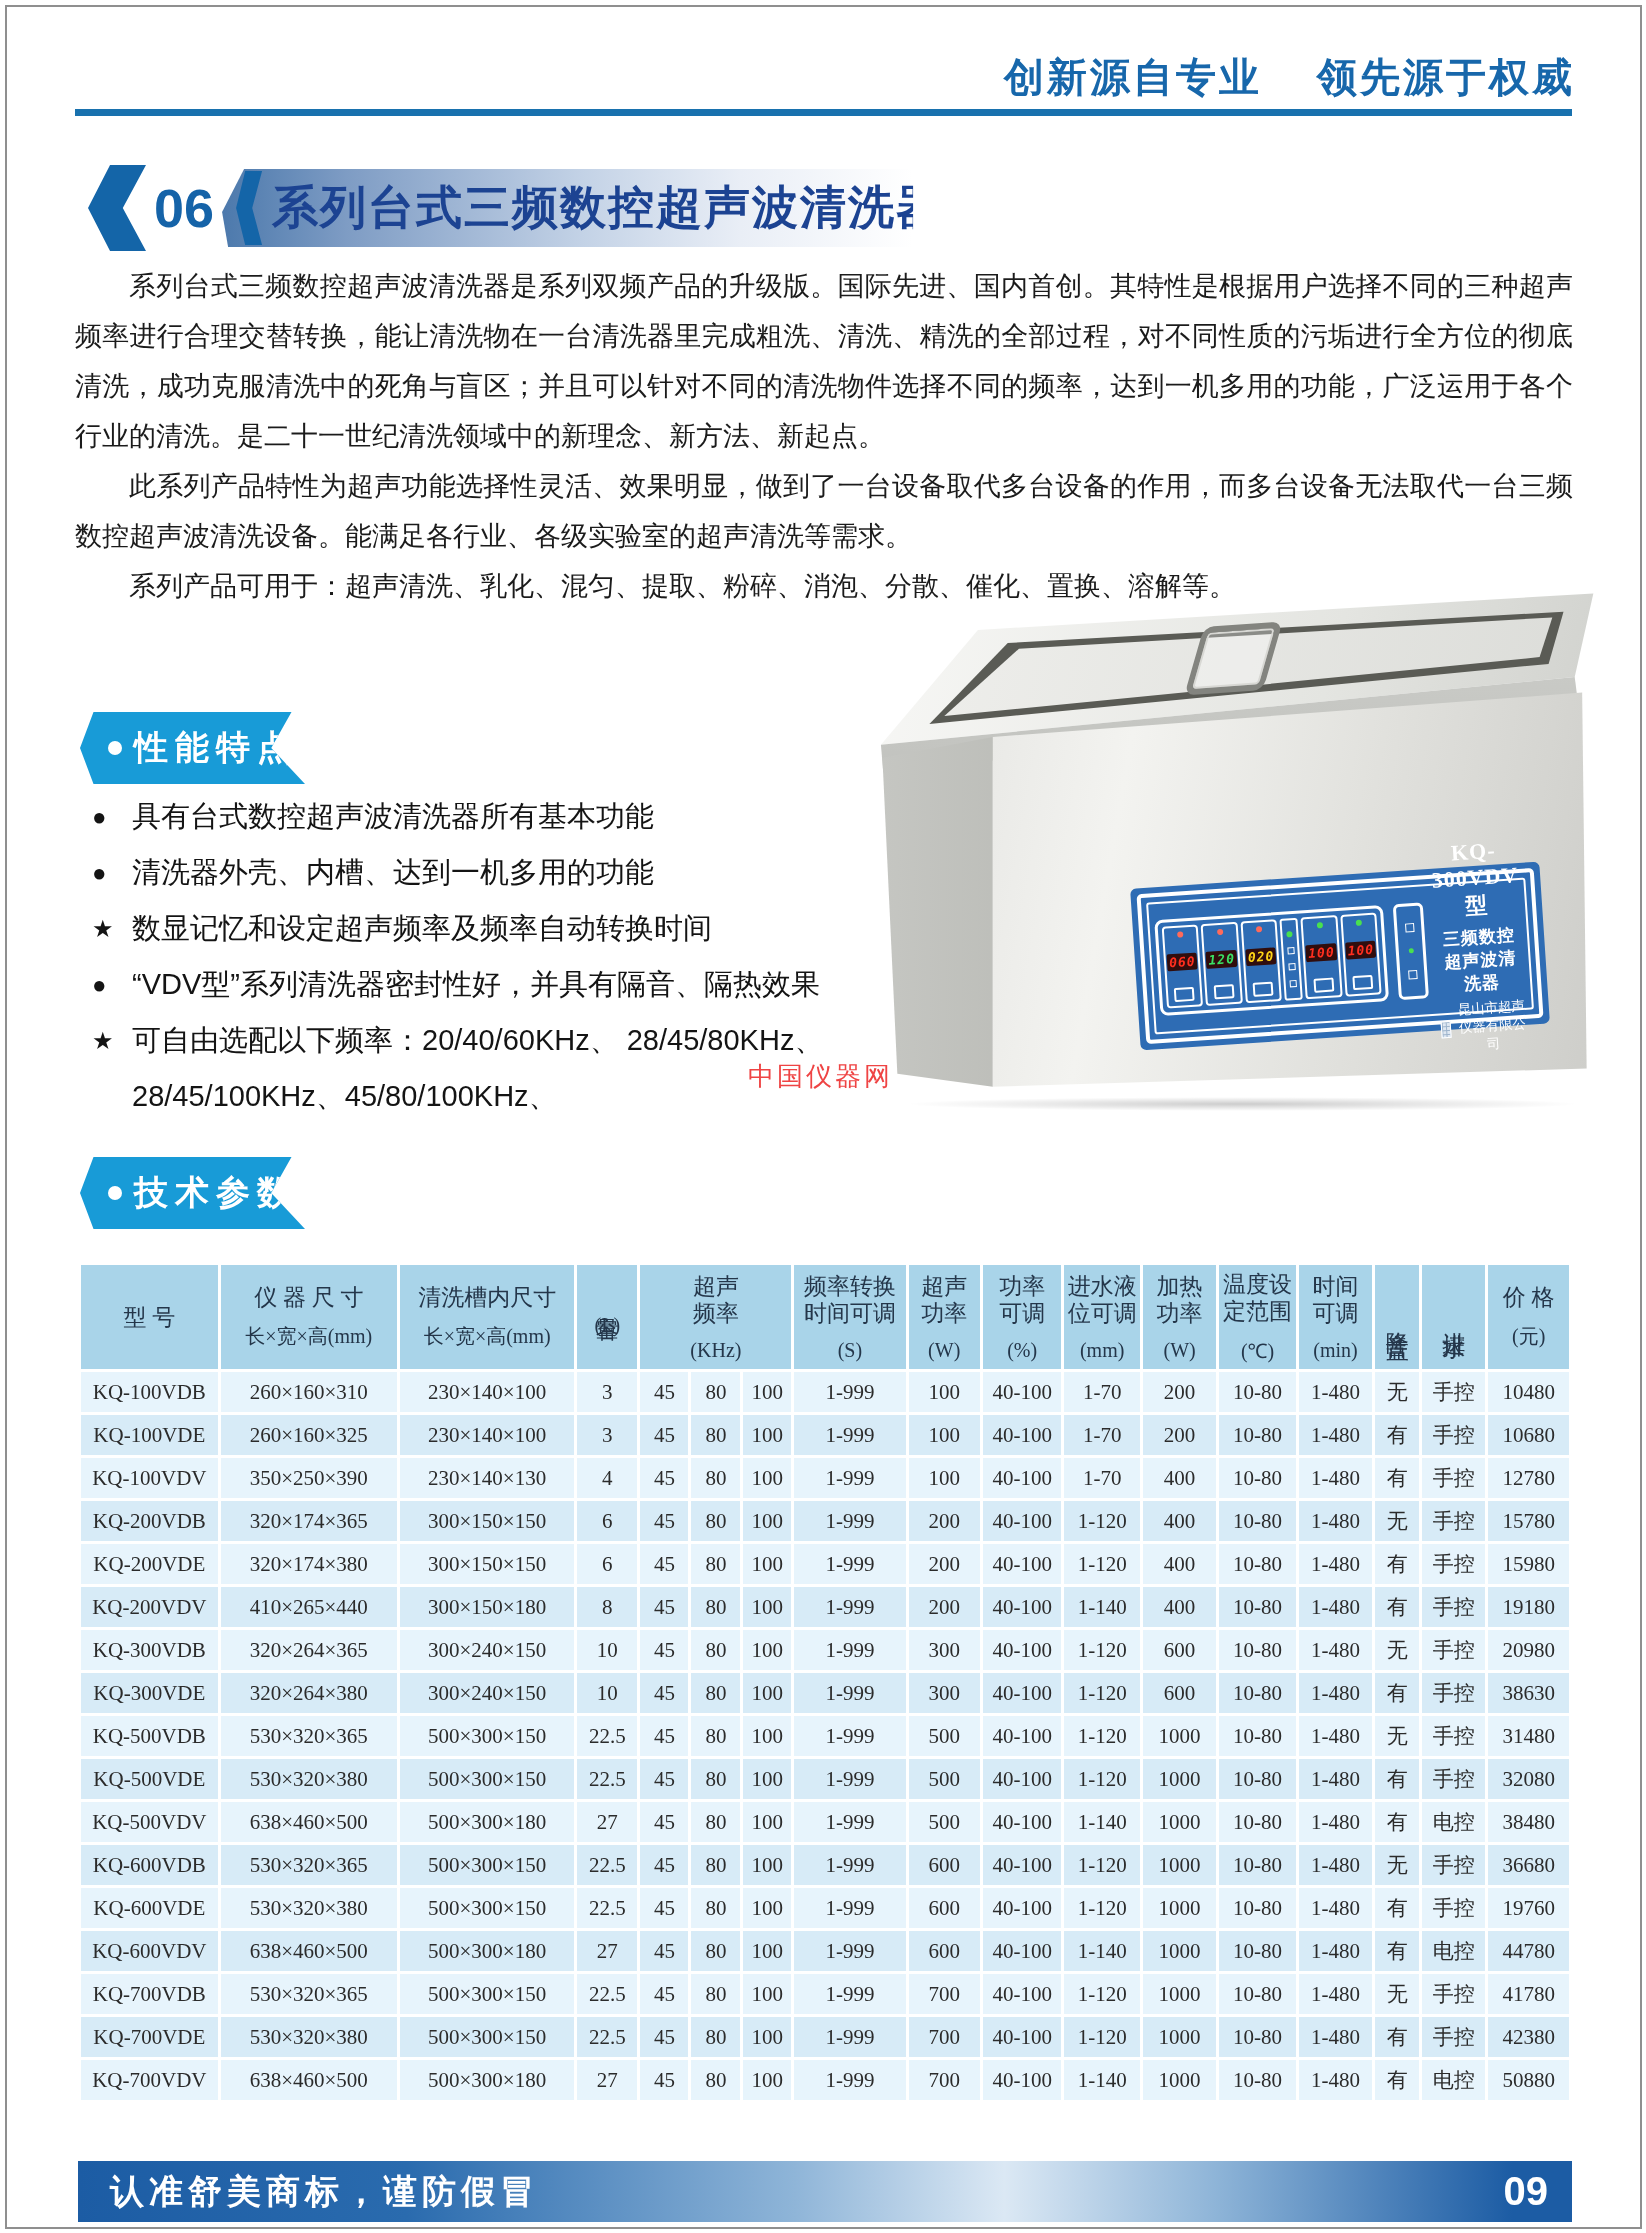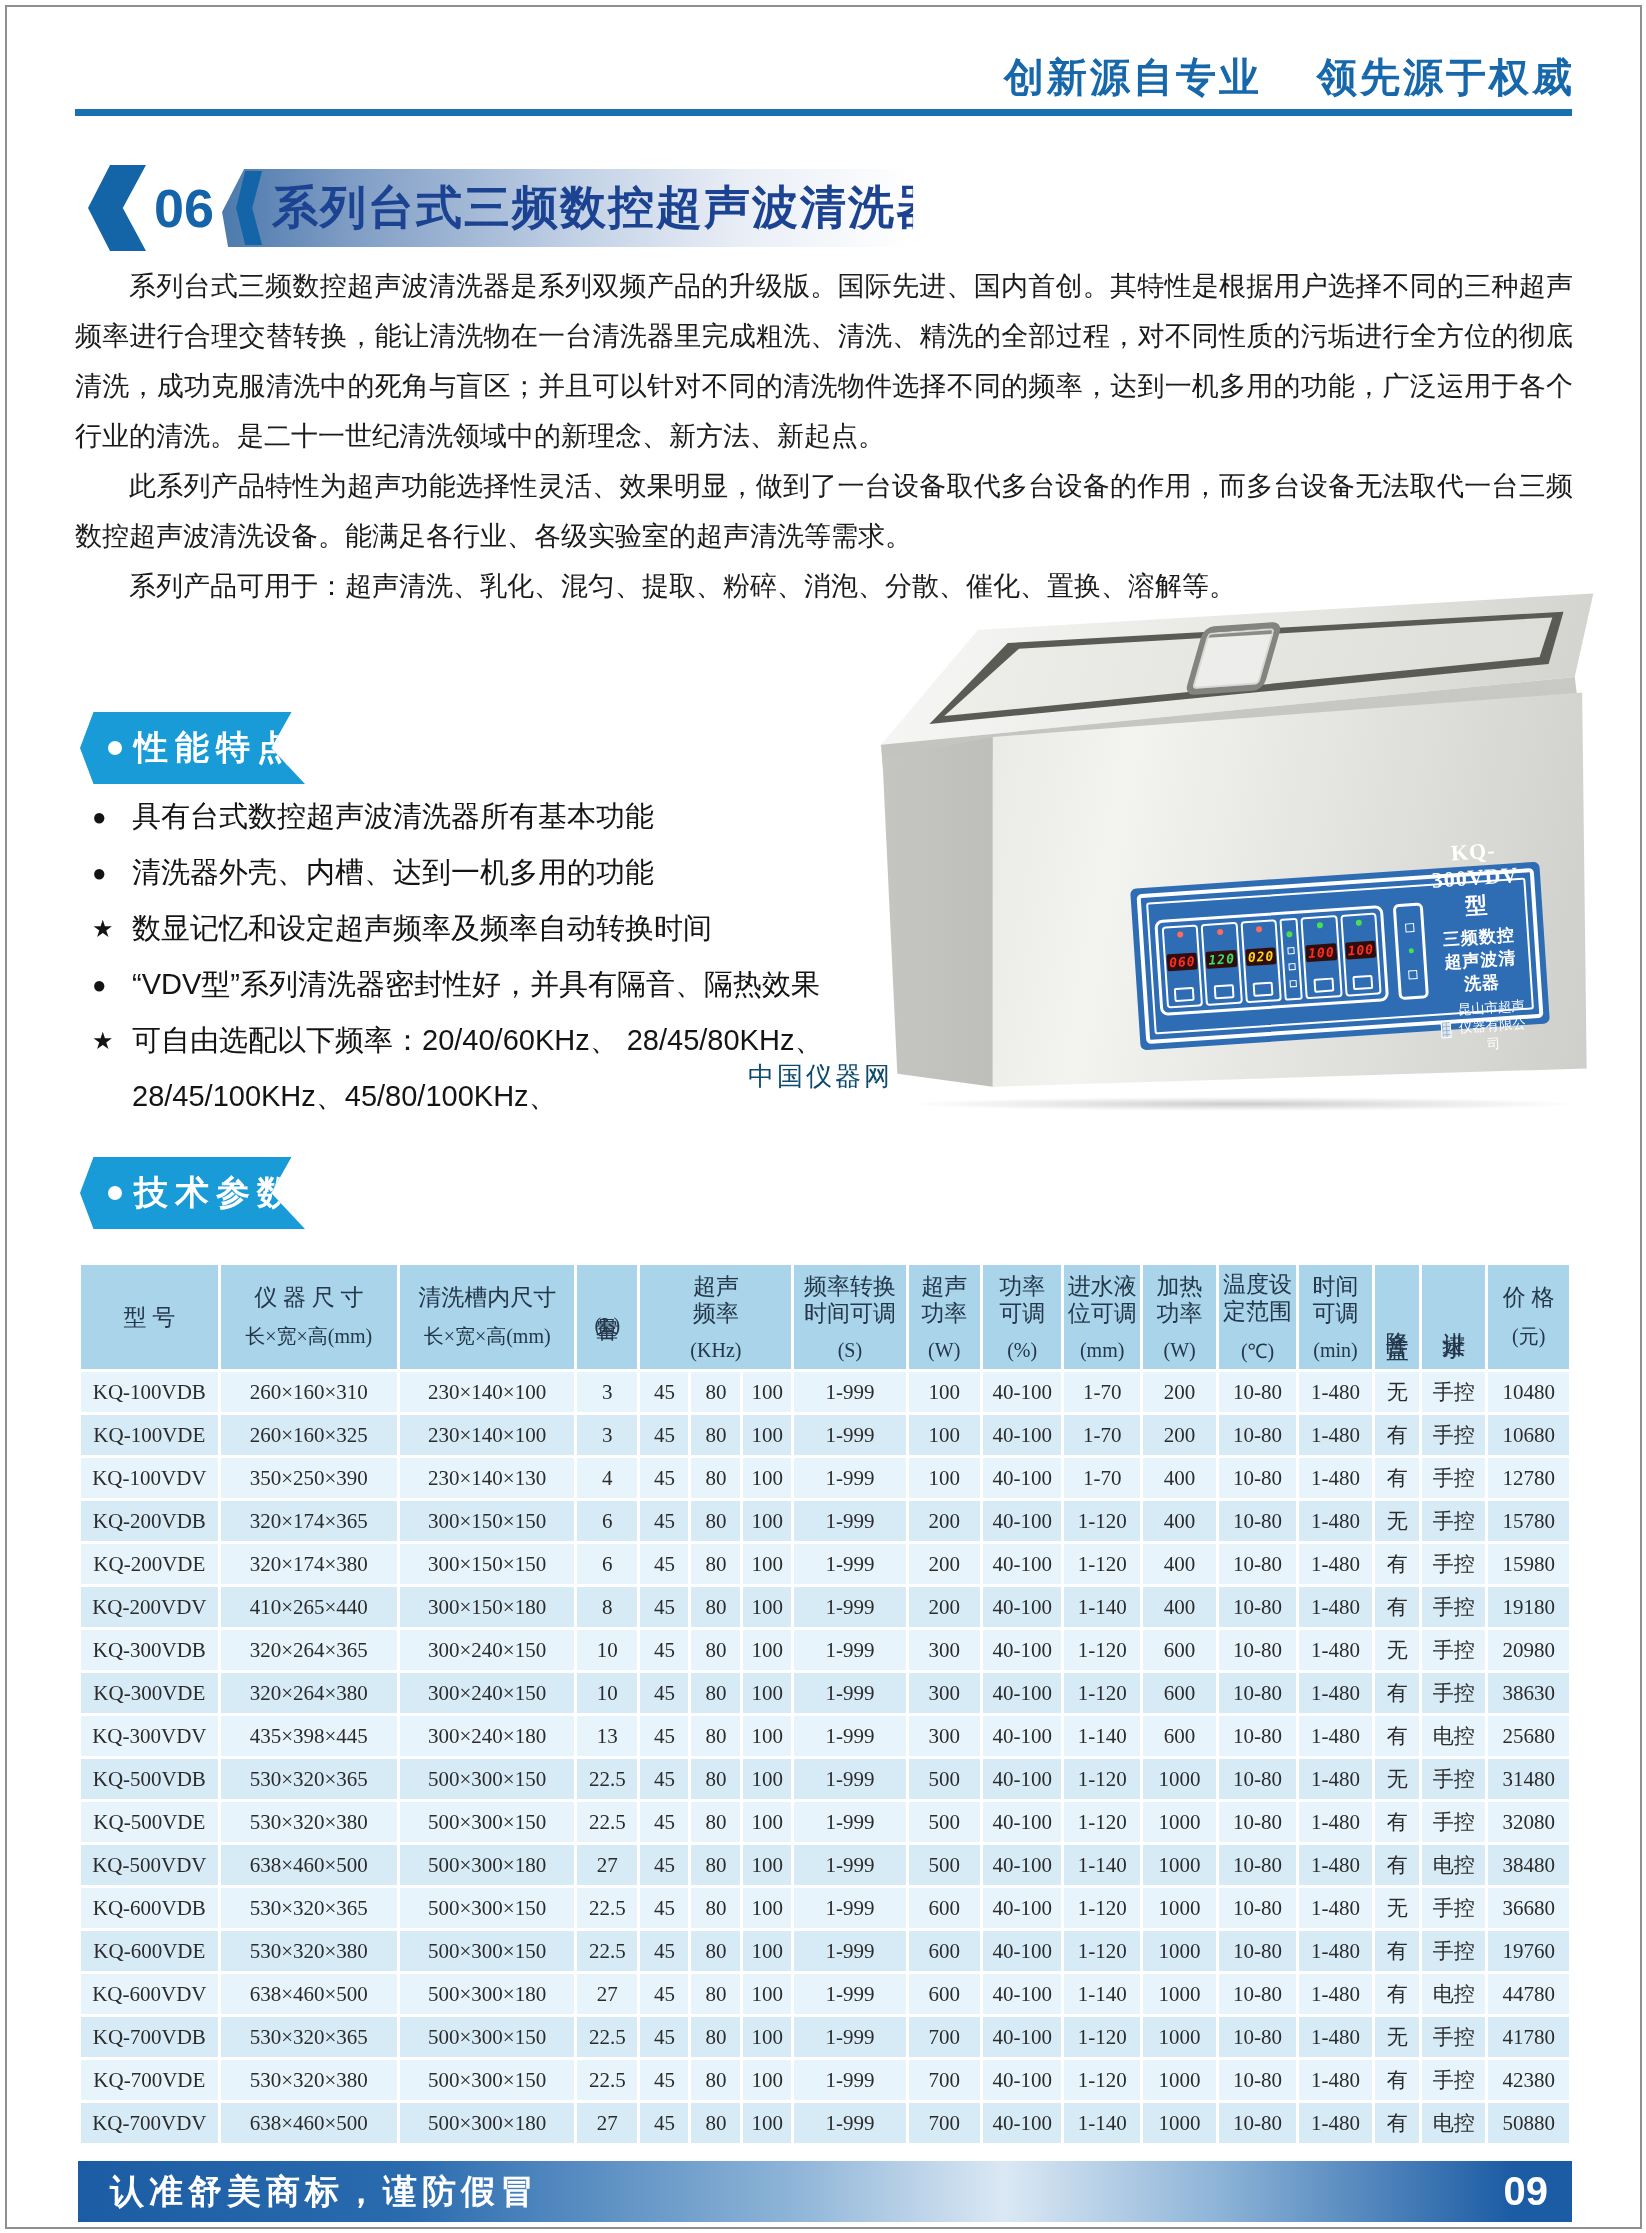--- a/index.html
+++ b/index.html
@@ -111,21 +111,21 @@
   }
   .side-module .sq{width:9px;height:9px;border:1.5px solid #fff;box-sizing:border-box;}
   .side-module .grn{width:5px;height:5px;border-radius:50%;background:#49e04f;}
   .panel-texts{flex:1;color:#fff;text-align:center;display:flex;flex-direction:column;gap:5px;}
   .pt-model{font-family:"Liberation Serif",serif;font-weight:bold;font-size:22px;letter-spacing:1px;}
   .pt-name{font-weight:bold;font-size:17px;letter-spacing:1px;}
   .pt-company{font-size:13.4px;display:flex;align-items:center;justify-content:center;gap:6px;}
   .logo-mark{width:15px;height:15px;background:#dfe8f2;border:1px solid #fff;
     background-image:linear-gradient(#9db4cc 1px,transparent 1px),linear-gradient(90deg,#9db4cc 1px,transparent 1px);
     background-size:4px 4px;}
-  .watermark{position:absolute;left:748px;top:1059px;color:#0c4a6e;font-size:26px;letter-spacing:3px;}
+  .watermark{position:absolute;left:748px;top:1059px;color:#ef4444;font-size:26px;letter-spacing:3px;}
 
   
   .specs-table{
     position:absolute;left:78px;top:1262px;width:1494px;border-collapse:collapse;table-layout:fixed;
     font-family:"Liberation Serif",serif;
   }
   .specs-table th,.specs-table td{border:3px solid #fff;text-align:center;vertical-align:middle;}
   .specs-table thead th{background:#a9d4e9;height:100px;color:#24364a;font-weight:normal;padding:2px;}
   .hl{font-size:23px;line-height:27px;}
   .hl span{display:inline-block;}
@@ -525,39 +525,20 @@
         <td>40-100</td>
         <td>1-120</td>
         <td>600</td>
         <td>10-80</td>
         <td>1-480</td>
         <td>有</td>
         <td>手控</td>
         <td>38630</td>
       </tr>
 
-      <tr>
-        <td>KQ-300VDV</td>
-        <td>435×398×445</td>
-        <td>300×240×180</td>
-        <td>13</td>
-        <td>45</td>
-        <td>80</td>
-        <td>100</td>
-        <td>1-999</td>
-        <td>300</td>
-        <td>40-100</td>
-        <td>1-140</td>
-        <td>600</td>
-        <td>10-80</td>
-        <td>1-480</td>
-        <td>有</td>
-        <td>电控</td>
-        <td>25680</td>
-      </tr>
 
       <tr>
         <td>KQ-500VDB</td>
         <td>530×320×365</td>
         <td>500×300×150</td>
         <td>22.5</td>
         <td>45</td>
         <td>80</td>
         <td>100</td>
         <td>1-999</td>

